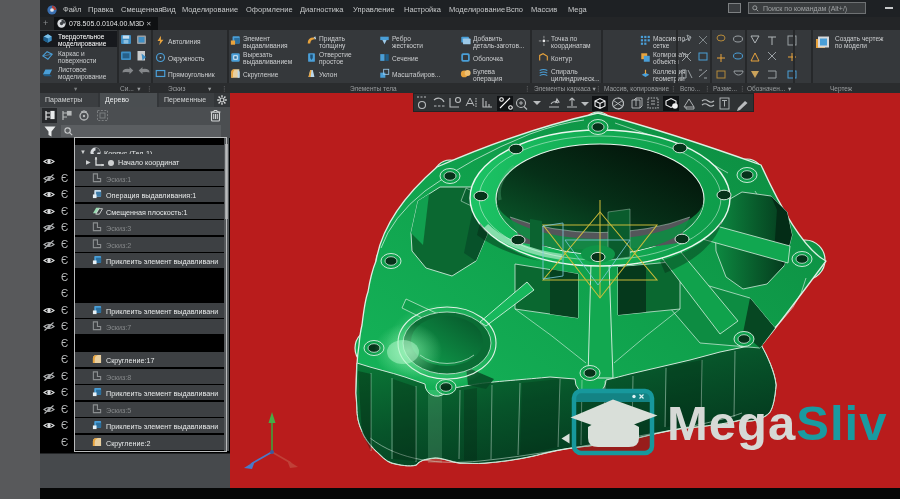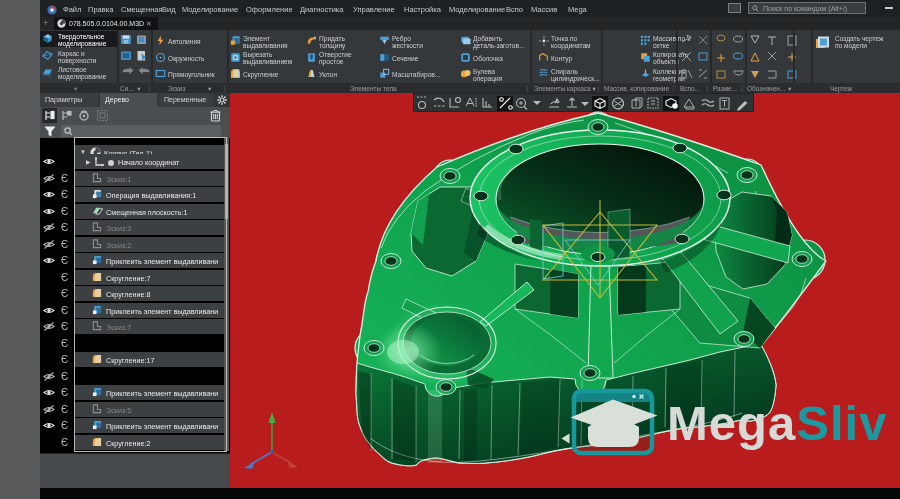--- a/index.html
+++ b/index.html
@@ -476,54 +476,46 @@
         <span class="ttxt" style="left:32px">Эскиз:2</span>
       </div>
       <div class="trow" style="top:115px">
         <svg class="ticon" style="left:18px" viewBox="0 0 11 11">
             <rect x="2.5" y="1" width="7.5" height="7.5" rx="1" fill="#4a9fd8"></rect>
             <rect x="4.5" y="3" width="5.5" height="5.5" fill="#2b6f9e"></rect>
             <rect x="1" y="6" width="4" height="4" fill="#e8f0f5"></rect>
           </svg>
         <span class="ttxt" style="left:32px">Приклеить элемент выдавливани</span>
       </div>
-      <div class="trow" style="top:132px">
-        <svg class="ticon" style="left:18px" viewBox="0 0 11 11">
-            <path d="M1 10 L1 5 Q1 1 5 1 L10 1 L10 10Z" fill="#e8cfa0"></path>
-            <path d="M1 10 L1 5 Q1 1 5 1 L6.5 1 Q3 2 3 6 L3 10Z" fill="#e8a33d"></path>
-          </svg>
-        <span class="ttxt" style="left:32px">Скругление:7</span>
-      </div>
-      <div class="trow" style="top:148px">
-        <svg class="ticon" style="left:18px" viewBox="0 0 11 11">
-            <path d="M1 10 L1 5 Q1 1 5 1 L10 1 L10 10Z" fill="#e8cfa0"></path>
-            <path d="M1 10 L1 5 Q1 1 5 1 L6.5 1 Q3 2 3 6 L3 10Z" fill="#e8a33d"></path>
-          </svg>
-        <span class="ttxt" style="left:32px">Скругление:8</span>
-      </div>
       <div class="trow" style="top:165px">
         <svg class="ticon" style="left:18px" viewBox="0 0 11 11">
             <rect x="2.5" y="1" width="7.5" height="7.5" rx="1" fill="#4a9fd8"></rect>
             <rect x="4.5" y="3" width="5.5" height="5.5" fill="#2b6f9e"></rect>
             <rect x="1" y="6" width="4" height="4" fill="#e8f0f5"></rect>
           </svg>
         <span class="ttxt" style="left:32px">Приклеить элемент выдавливани</span>
       </div>
       <div class="trow gray" style="top:181px">
         <svg class="ticon" style="left:18px" viewBox="0 0 11 11">
             <path d="M1.5 1 L1.5 9.5 L9.5 9.5 L9.5 6 L6 6 L6 1 Z" fill="none" stroke="#8b8e90" stroke-width="1.2"></path>
           </svg>
         <span class="ttxt" style="left:32px">Эскиз:7</span>
       </div>
       <div class="trow" style="top:214px">
         <svg class="ticon" style="left:18px" viewBox="0 0 11 11">
             <path d="M1 10 L1 5 Q1 1 5 1 L10 1 L10 10Z" fill="#e8cfa0"></path>
             <path d="M1 10 L1 5 Q1 1 5 1 L6.5 1 Q3 2 3 6 L3 10Z" fill="#e8a33d"></path>
           </svg>
         <span class="ttxt" style="left:32px">Скругление:17</span>
+      </div>
+      <div class="trow gray" style="top:231px">
+        <svg class="ticon" style="left:18px" viewBox="0 0 11 11">
+            <path d="M1.5 1 L1.5 9.5 L9.5 9.5 L9.5 6 L6 6 L6 1 Z" fill="none" stroke="#8b8e90" stroke-width="1.2"></path>
+          </svg>
+        <span class="ttxt" style="left:32px">Эскиз:8</span>
       </div>
       <div class="trow" style="top:247px">
         <svg class="ticon" style="left:18px" viewBox="0 0 11 11">
             <rect x="2.5" y="1" width="7.5" height="7.5" rx="1" fill="#4a9fd8"></rect>
             <rect x="4.5" y="3" width="5.5" height="5.5" fill="#2b6f9e"></rect>
             <rect x="1" y="6" width="4" height="4" fill="#e8f0f5"></rect>
           </svg>
         <span class="ttxt" style="left:32px">Приклеить элемент выдавливани</span>
       </div>
       <div class="trow gray" style="top:264px">

